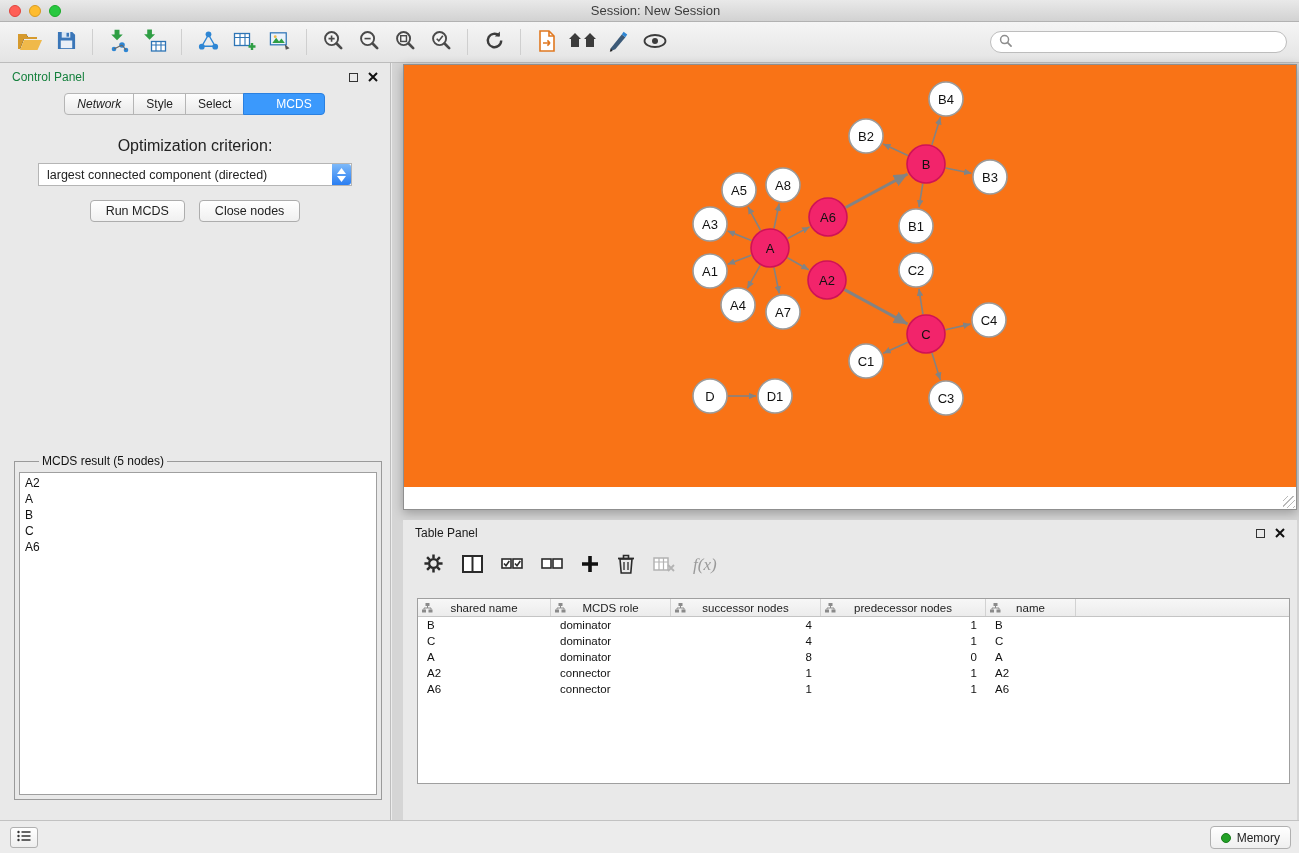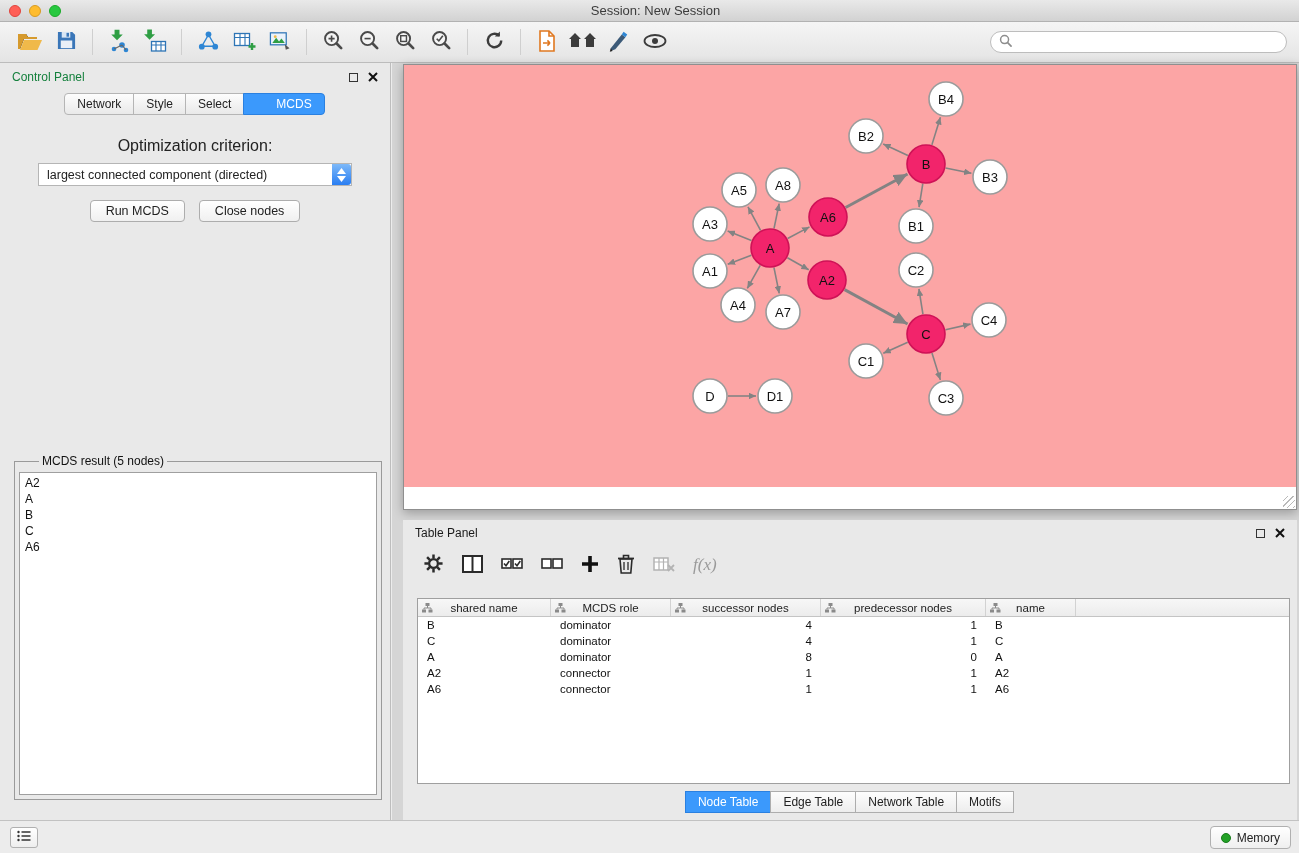--- a/index.html
+++ b/index.html
@@ -27,38 +27,38 @@
   .control-panel { position:absolute; left:0; top:0; width:391px; height:100%; background:#e9e9e9; border-right:1px solid #bdbdbd; }
   .right-area { position:absolute; left:392px; top:0; right:0; height:100%; background:#d5d5d5; }
 
   
   .cp-header { height:28px; display:flex; align-items:center; padding:0 12px; font-size:12px; color:#15803d; }
   .win-btns { margin-left:auto; display:flex; gap:10px; align-items:center; }
   .float-glyph { width:9px; height:9px; border:1.5px solid #333; display:inline-block; }
   .close-glyph svg { display:block; }
   .cp-tabs { display:flex; justify-content:center; margin-top:2px; }
   .cp-tab { font-size:12px; padding:3px 12px; border:1px solid #b5b5b5; background:linear-gradient(#fdfdfd,#e9e9e9); margin-left:-1px; color:#222; }
-  .cp-tab:first-child { border-radius:4px 0 0 4px; }
+  .cp-tab:first-child { border-radius:4px 0 0 4px;font-style:italic; }
   .cp-tab:last-child { border-radius:0 4px 4px 0;padding-left:32px; }
   .cp-tab.active { background:#3b99fc; color:#fff; border-color:#2a80e0; }
   .opt-label { text-align:center; margin-top:22px; font-size:16px; }
   .dropdown { width:314px; height:23px; margin:8px auto 0; background:#fff; border:1px solid #b5b5b5; border-radius:0; display:flex; align-items:center; position:relative; }
   .dropdown .dd-text { flex:1; padding:0 8px; font-size:12.5px; white-space:nowrap; overflow:hidden; }
   .dd-stepper { width:19px; height:21px; border-radius:0 3px 3px 0; background:linear-gradient(#7db9f9,#2a7ef2); display:flex; flex-direction:column; align-items:center; justify-content:center; gap:2px; }
   .cp-buttons { display:flex; justify-content:center; gap:14px; margin-top:14px; }
   .cp-button { background:linear-gradient(#ffffff,#f0f0f0); border:1px solid #adadad; border-radius:4px; padding:3px 15px; font-size:12.5px; color:#222; }
   .result-fieldset { position:absolute; left:14px; width:368px; top:391px; height:346px; border:1px solid #9a9a9a; padding:4px; }
   .result-legend { font-size:12px; padding:0 3px; margin-left:20px; color:#111; }
   .result-list { background:#fff; border:1px solid #9f9f9f; width:100%; height:100%; overflow:auto; padding:2px 0; }
   .result-item { font-size:12px; line-height:16px; padding:0 5px; color:#111; }
 
   
   .network-window { position:absolute; left:11px; top:1px; width:894px; height:446px; background:#fff; border:1px solid #8f8f8f; box-shadow:0 3px 10px rgba(0,0,0,.28); }
   .nw-titlebar { height:22px; background:linear-gradient(#ededed,#dadada); border-bottom:1px solid #b0b0b0; position:relative; display:flex; align-items:center; justify-content:center; font-size:13px; color:#3c3c3c; }
-  .nw-content { position:relative; width:100%; height:422px; background:#fca5a5; overflow:hidden; }
+  .nw-content { position:relative; width:100%; height:422px; background:#f97316; overflow:hidden; }
   .nw-content svg { display:block; width:100%; height:100%; }
   .resize-grip { position:absolute; right:1px; bottom:1px; width:12px; height:12px;
      background:repeating-linear-gradient(135deg, transparent 0 3px, #b9b9b9 3px 4px); }
 
   
   .table-panel { position:absolute; left:11px; top:457px; width:894px; height:300px; background:#e9e9e9; }
   .tp-header { height:26px; display:flex; align-items:center; padding:0 12px; font-size:12px; color:#1a1a1a; }
   .tp-toolbar { height:38px; display:flex; align-items:center; gap:18px; padding:0 20px; }
   .fx-label { font-family:"Liberation Serif", serif; font-style:italic; font-size:17px; color:#9a9a9a; }
   .tp-table { position:absolute; left:14px; right:7px; top:78px; bottom:36px; background:#fff; border:1px solid #9f9f9f; overflow:hidden; }
@@ -519,26 +519,20 @@
             </div>
             <div class="trow">
               <div class="tcell c0">A6</div>
               <div class="tcell c1">connector</div>
               <div class="tcell c2">1</div>
               <div class="tcell c3">1</div>
               <div class="tcell c4">A6</div>
             </div>
           </div>
       </div>
-      <div class="tp-tabs">
-          <div class="tp-tab active">Node Table</div>
-          <div class="tp-tab">Edge Table</div>
-          <div class="tp-tab">Network Table</div>
-          <div class="tp-tab">Motifs</div>
-        </div>
     </div>
 
   </div>
 </div>
 
 <div class="statusbar">
   <div class="sb-list-btn">
     <span><svg width="14" height="12" viewBox="0 0 14 12">
           <circle cx="1.5" cy="2" r="1.2" fill="#333"></circle>
           <circle cx="1.5" cy="6" r="1.2" fill="#333"></circle>

